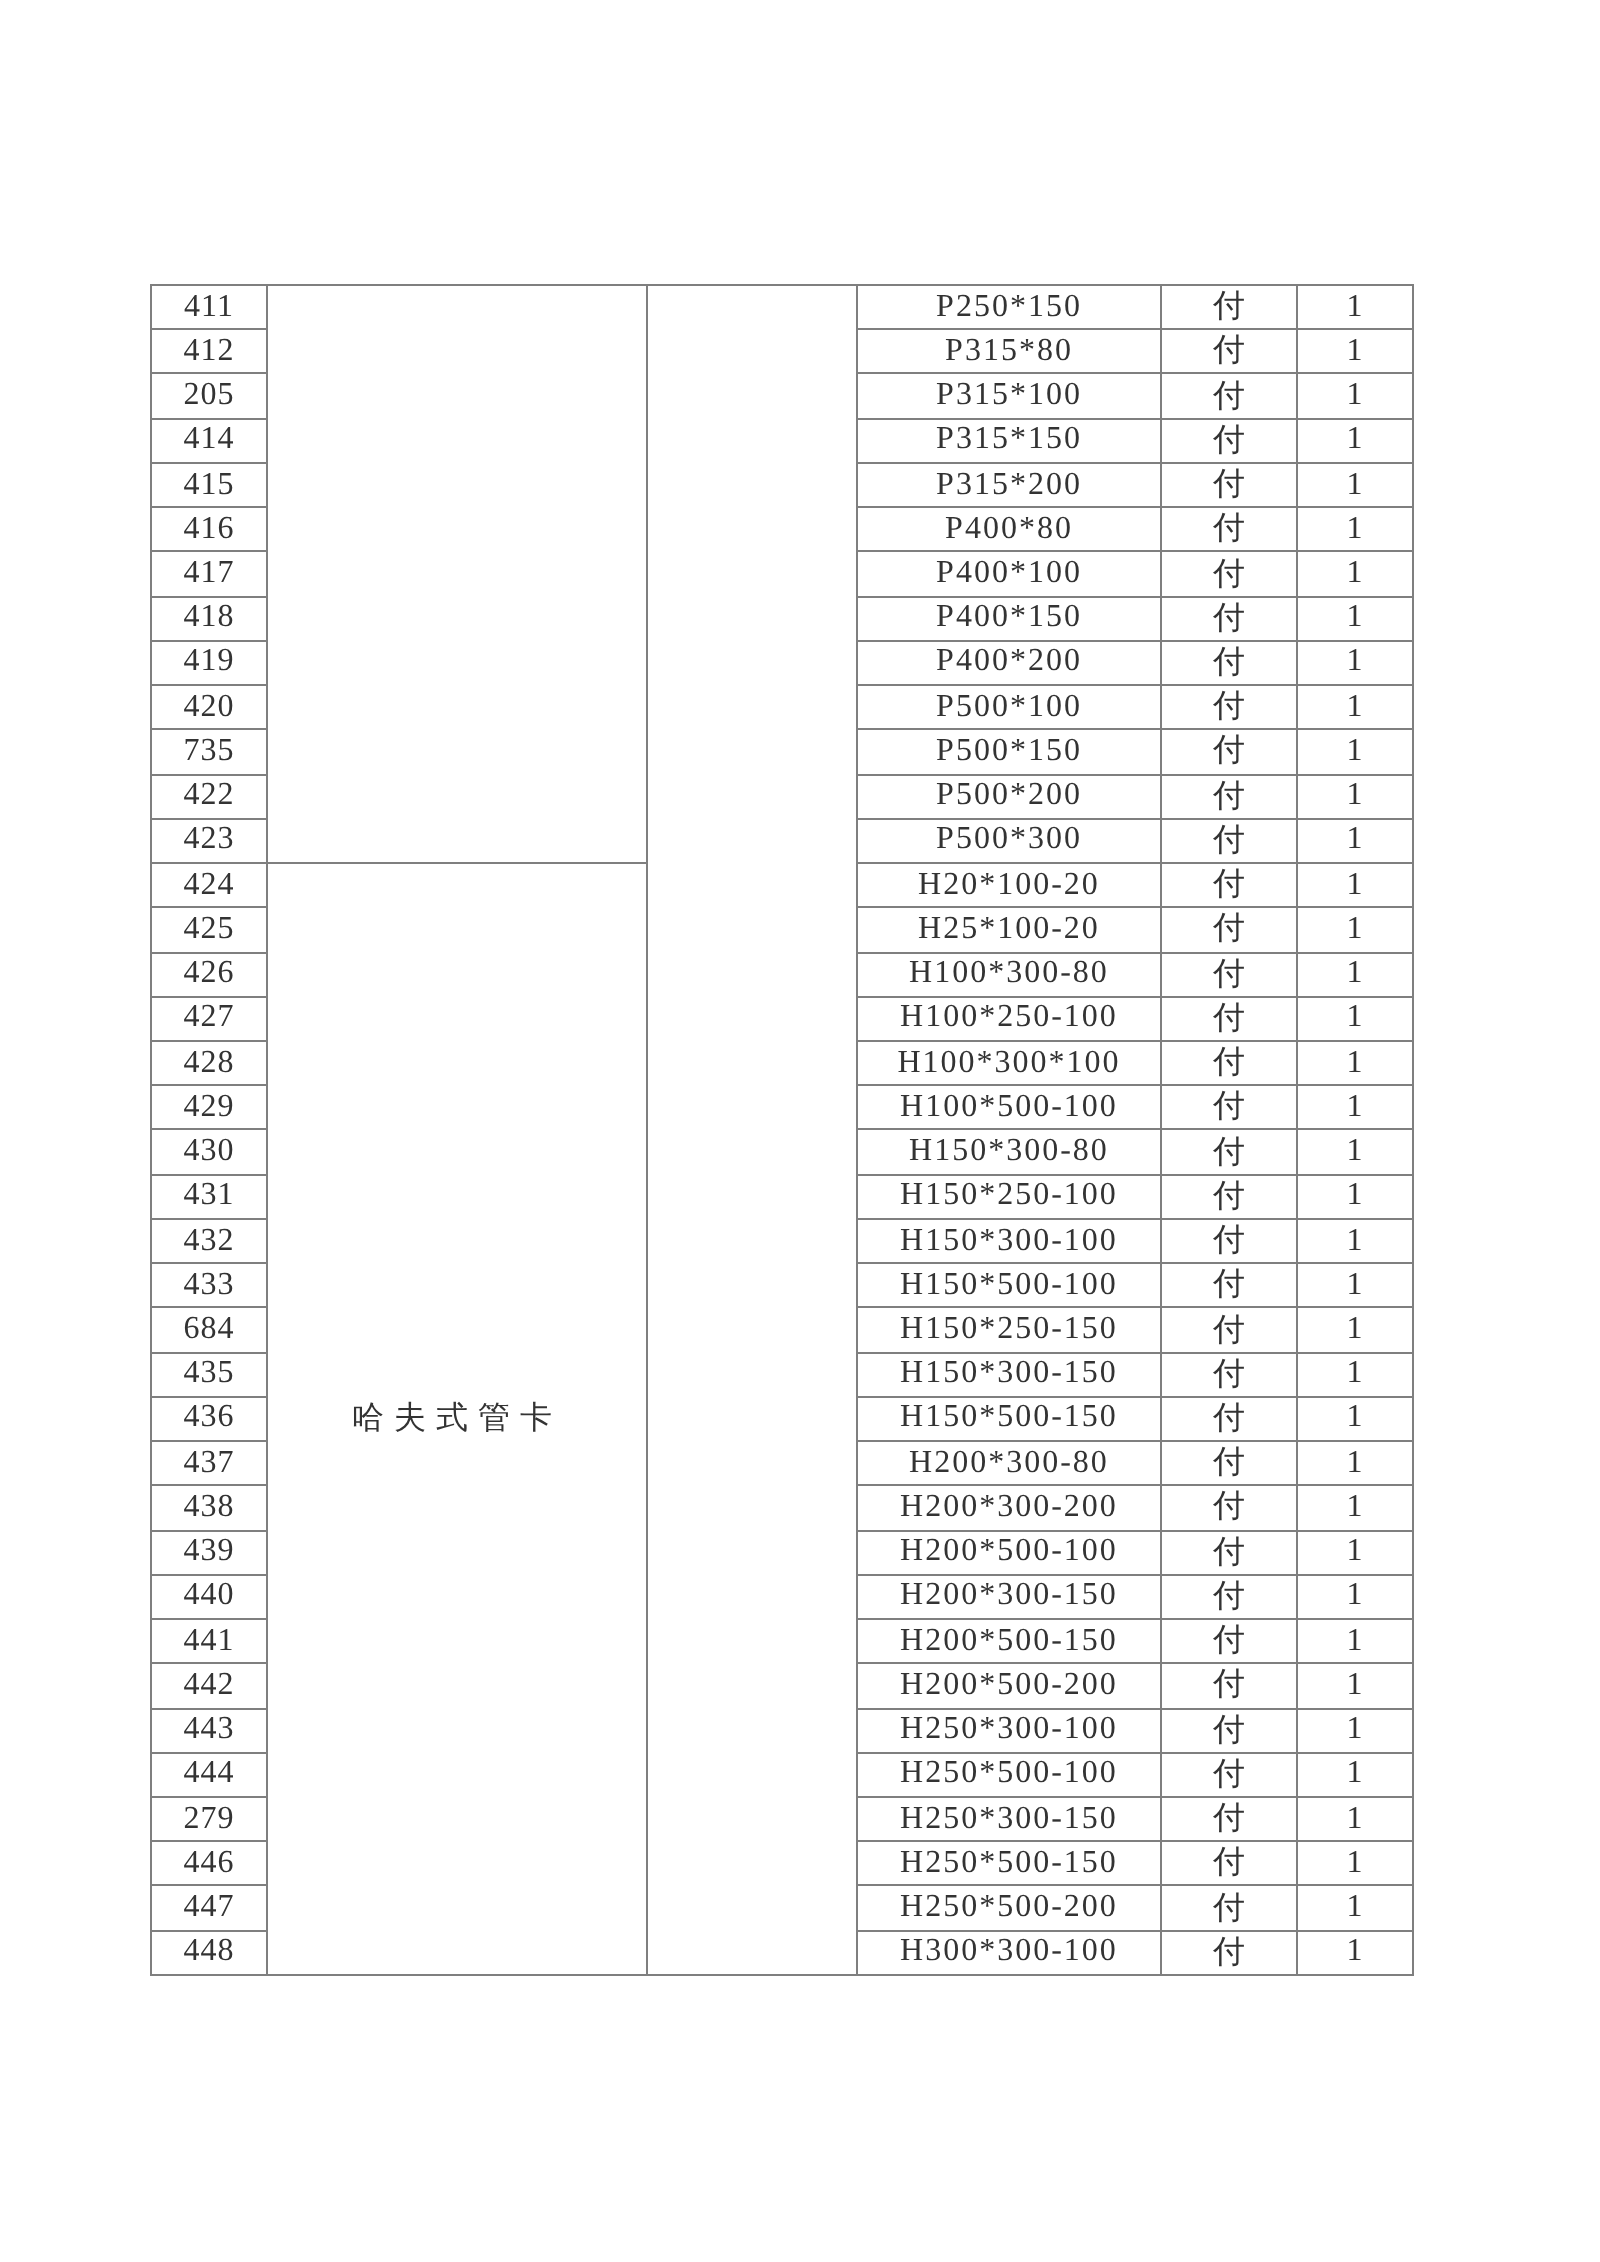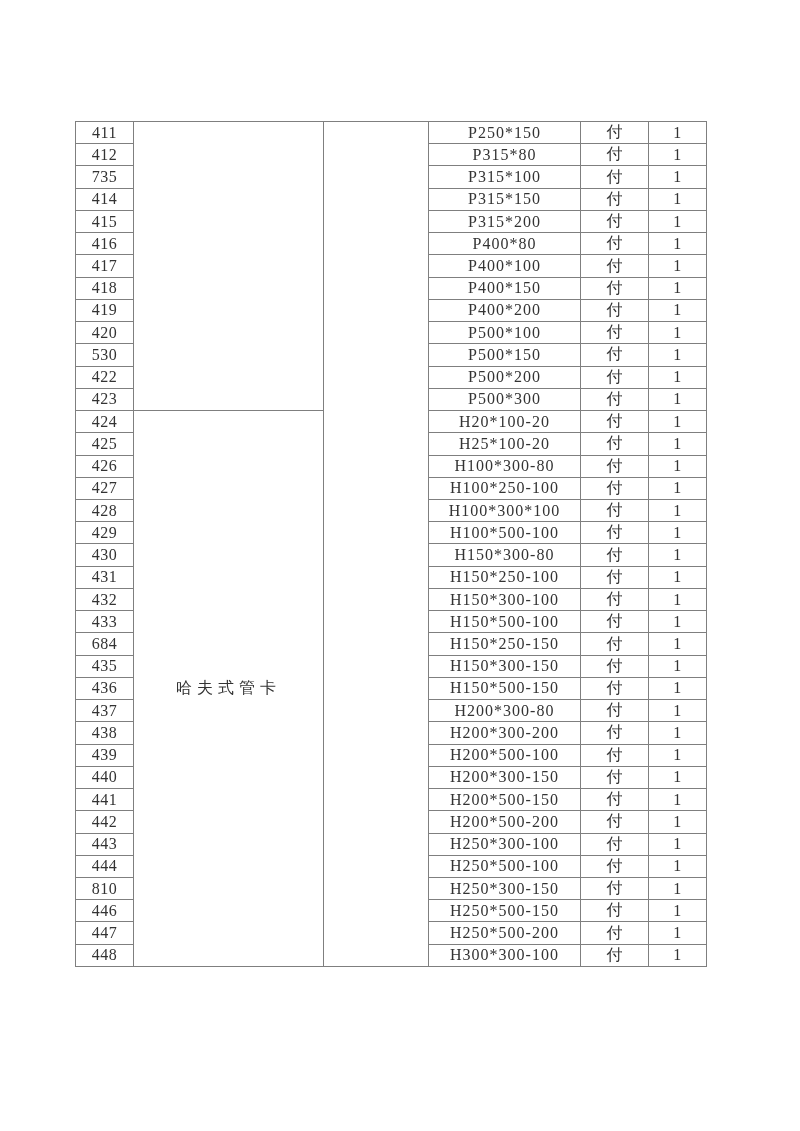--- a/index.html
+++ b/index.html
@@ -11,21 +11,21 @@
     position: relative;
     width: 800px;
     height: 1131px;
     background: #ffffff;
     overflow: hidden;
     font-family: "Liberation Serif", "DejaVu Serif", serif;
   }
   table.parts {
     position: absolute;
     left: 75px;
-    top: 121px;
+    top: 142px;
     width: 631px;
     border-collapse: collapse;
     table-layout: fixed;
   }
   table.parts tr {
     height: 22.24px;
   }
   table.parts td {
     border: 1px solid #7f7f7f;
     padding: 0;
@@ -76,21 +76,21 @@
           <td class="cell-unit">付</td>
           <td class="cell-qty">1</td>
         </tr>
         <tr>
           <td class="cell-no">412</td>
           <td class="cell-spec">P315*80</td>
           <td class="cell-unit">付</td>
           <td class="cell-qty">1</td>
         </tr>
         <tr>
-          <td class="cell-no">735</td>
+          <td class="cell-no">205</td>
           <td class="cell-spec">P315*100</td>
           <td class="cell-unit">付</td>
           <td class="cell-qty">1</td>
         </tr>
         <tr>
           <td class="cell-no">414</td>
           <td class="cell-spec">P315*150</td>
           <td class="cell-unit">付</td>
           <td class="cell-qty">1</td>
         </tr>
@@ -124,21 +124,21 @@
           <td class="cell-unit">付</td>
           <td class="cell-qty">1</td>
         </tr>
         <tr>
           <td class="cell-no">420</td>
           <td class="cell-spec">P500*100</td>
           <td class="cell-unit">付</td>
           <td class="cell-qty">1</td>
         </tr>
         <tr>
-          <td class="cell-no">530</td>
+          <td class="cell-no">735</td>
           <td class="cell-spec">P500*150</td>
           <td class="cell-unit">付</td>
           <td class="cell-qty">1</td>
         </tr>
         <tr>
           <td class="cell-no">422</td>
           <td class="cell-spec">P500*200</td>
           <td class="cell-unit">付</td>
           <td class="cell-qty">1</td>
         </tr>
@@ -269,21 +269,21 @@
           <td class="cell-unit">付</td>
           <td class="cell-qty">1</td>
         </tr>
         <tr>
           <td class="cell-no">444</td>
           <td class="cell-spec">H250*500-100</td>
           <td class="cell-unit">付</td>
           <td class="cell-qty">1</td>
         </tr>
         <tr>
-          <td class="cell-no">810</td>
+          <td class="cell-no">279</td>
           <td class="cell-spec">H250*300-150</td>
           <td class="cell-unit">付</td>
           <td class="cell-qty">1</td>
         </tr>
         <tr>
           <td class="cell-no">446</td>
           <td class="cell-spec">H250*500-150</td>
           <td class="cell-unit">付</td>
           <td class="cell-qty">1</td>
         </tr>

